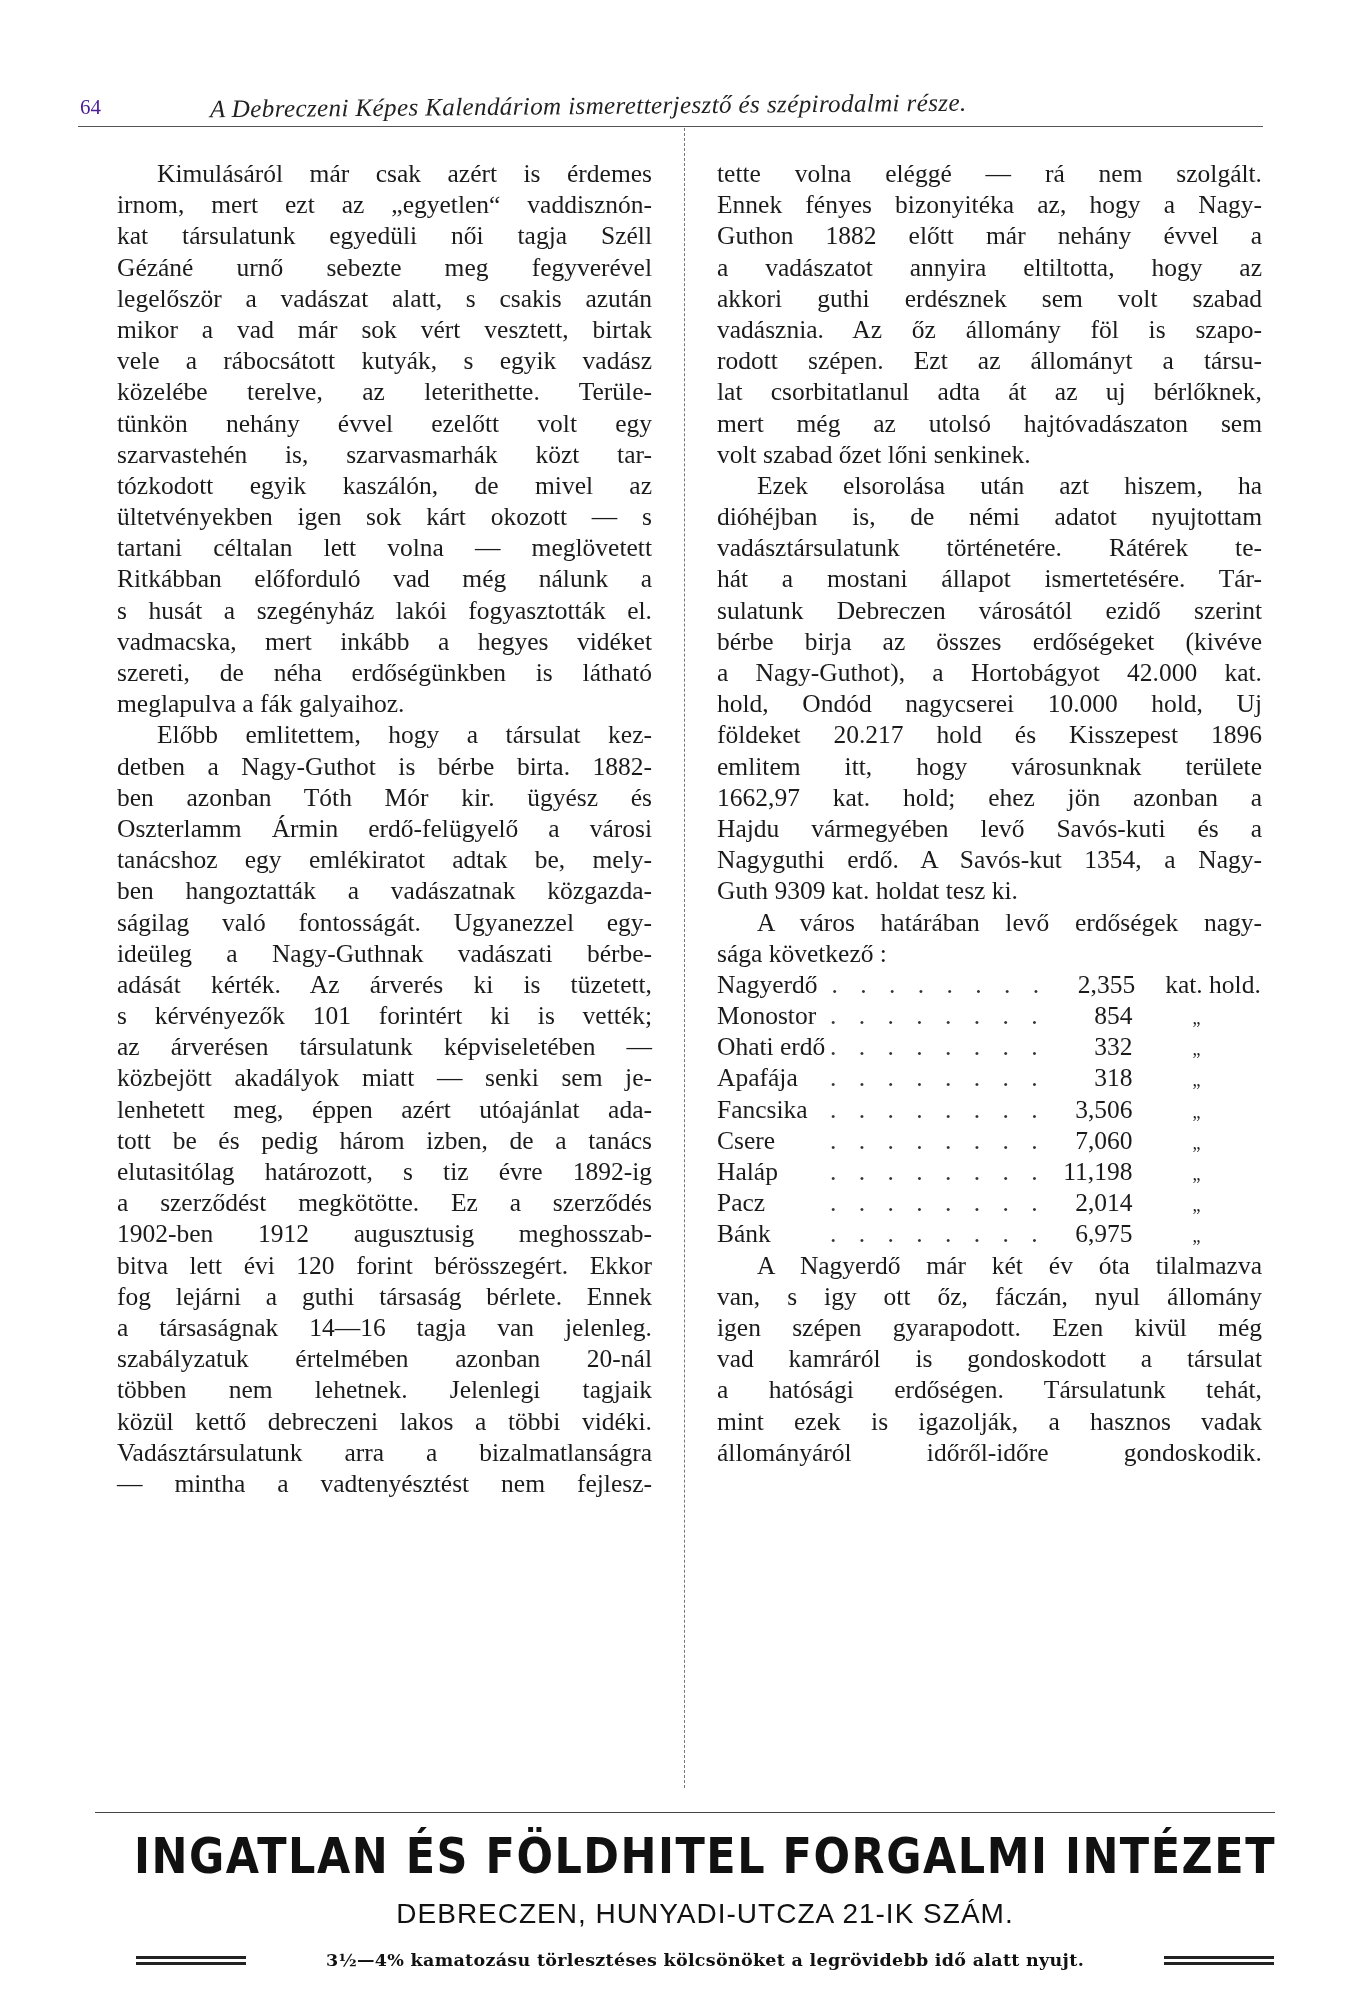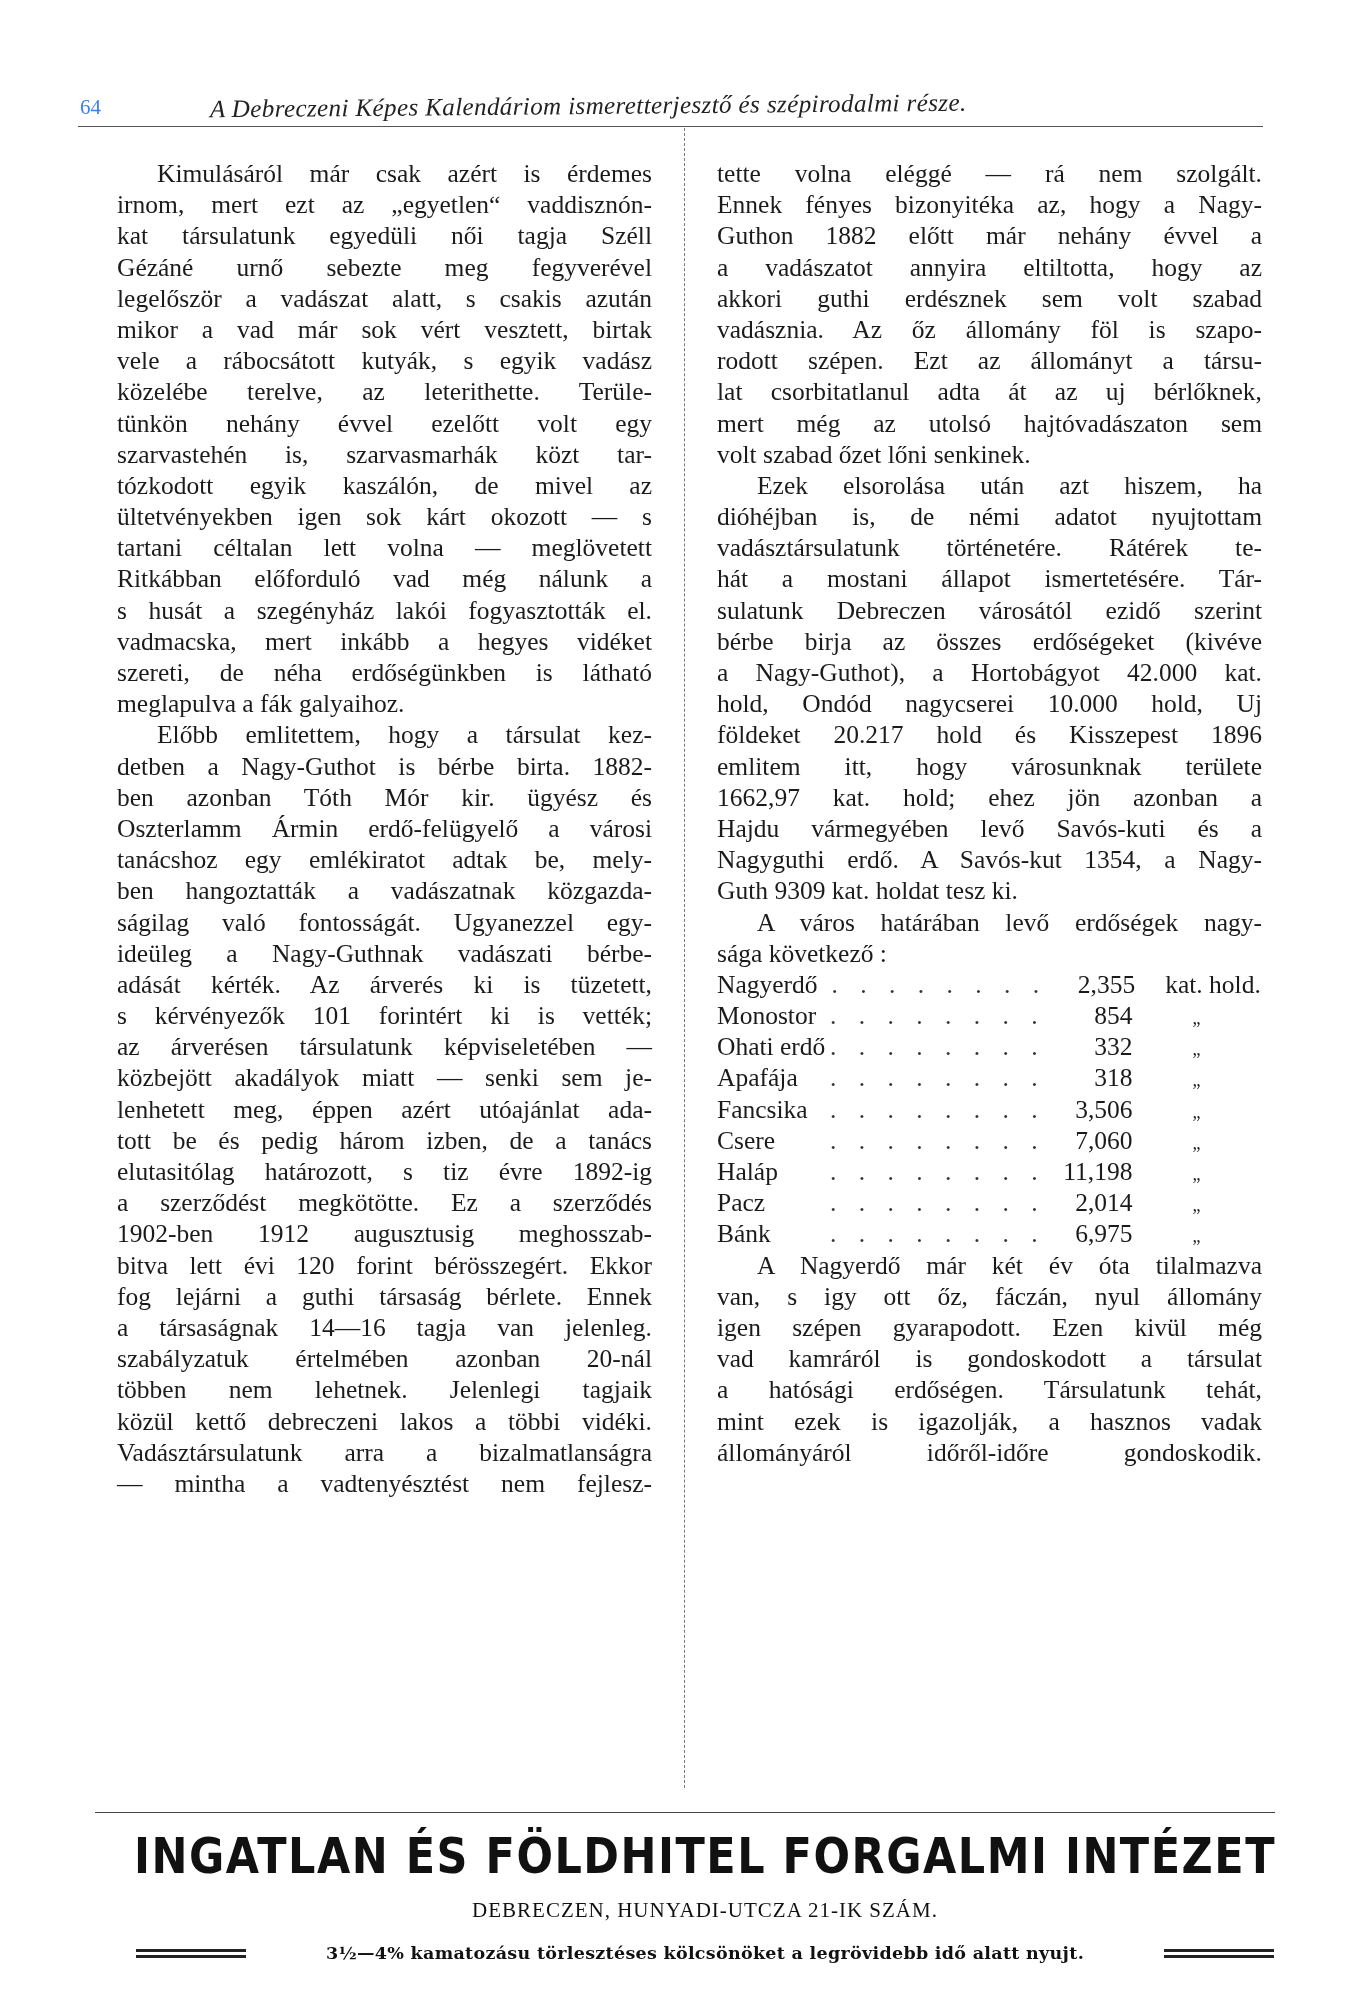--- a/index.html
+++ b/index.html
@@ -20,21 +20,21 @@
       top: 92px;
       width: 1180px;
       height: 32px;
       display: flex;
       align-items: baseline;
     }
     .page-number {
       font-family: "Liberation Serif", serif;
       font-size: 21px;
       width: 130px;
-      color: #3b82f6;
+      color: #4c1d95;
     }
     .running-title {
       font-family: "Liberation Serif", serif;
       font-style: italic;
       font-size: 25px;
       letter-spacing: 0.4px;
       color: #222;
       transform: skewY(-0.5deg);
     }
     .header-rule {
@@ -114,22 +114,22 @@
       font-family: "DejaVu Sans", sans-serif;
       font-weight: bold;
       font-size: 43px;
       letter-spacing: 1.5px;
       color: #111;
       transform: scaleY(1.15);
       height: 56px;
       line-height: 56px;
     }
     .ad-address {
-      font-family: Liberation Serif, serif;
-      font-size: 21px;
+      font-family: Liberation Sans, sans-serif;
+      font-size: 28px;
       letter-spacing: 1px;
       margin-top: 14px;
       color: #111;
     }
     .ad-slogan-row {
       display: flex;
       align-items: center;
       justify-content: center;
       margin-top: 20px;
       gap: 30px;

